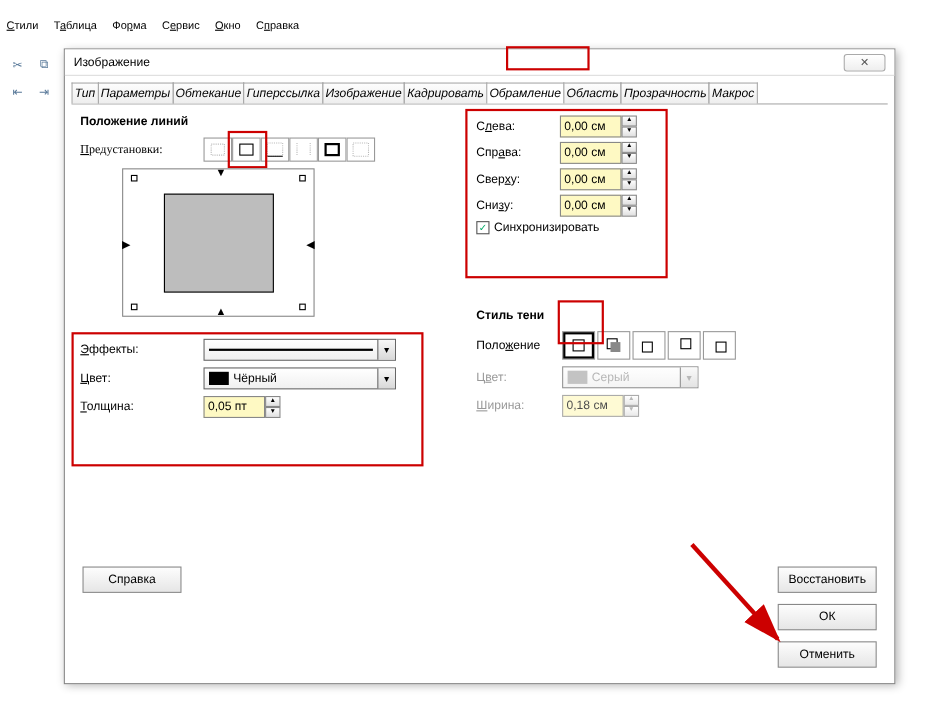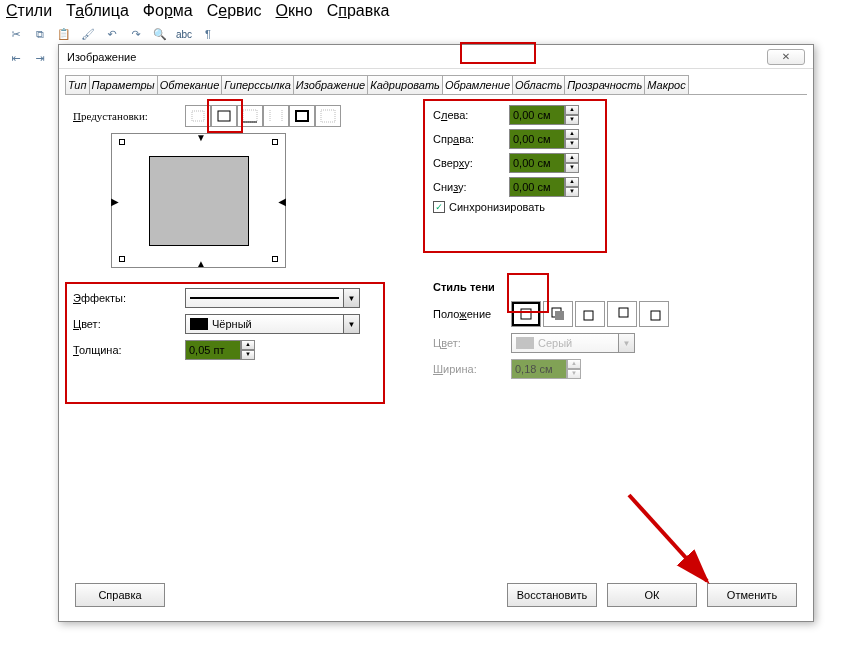--- a/index.html
+++ b/index.html
@@ -1,18 +1,18 @@
 <!DOCTYPE html>
 <html><head>
 <meta charset="utf-8">
 <style>
   * { box-sizing: border-box; margin: 0; padding: 0; }
   body { font-family: "Segoe UI", Tahoma, sans-serif; font-size: 11px; background: #fff; color: #000; overflow: hidden; }
   .app { width: 841px; height: 653px; position: relative; }
-  .menubar { display: flex; gap: 14px; padding: 2px 6px; font-size: 16px; }
+  .menubar { display: flex; gap: 14px; padding: 18px 6px; font-size: 10px; }
   .menubar span u { text-decoration: underline; }
   .toolbar1, .toolbar2 { display: flex; gap: 4px; padding: 2px 6px; align-items: center; }
   .toolbar-icon { width: 20px; height: 20px; display: flex; align-items: center; justify-content: center; color: #5a7a9a; }
   .dialog { position: absolute; left: 58px; top: 44px; width: 756px; height: 578px; background: #fff; border: 1px solid #888; box-shadow: 2px 2px 8px rgba(0,0,0,0.3); }
   .titlebar { height: 24px; display: flex; align-items: center; padding: 0 8px; background: #fff; border-bottom: 1px solid #ddd; justify-content: space-between; }
   .close-btn { width: 38px; height: 16px; border: 1px solid #aaa; border-radius: 3px; display: flex; align-items: center; justify-content: center; font-size: 10px; color: #555; background: linear-gradient(#fff,#eee); }
   .tabs { display: flex; margin: 6px 6px 0 6px; border-bottom: 1px solid #aaa; }
   .tab { padding: 3px 2px; border: 1px solid #aaa; border-bottom: none; background: linear-gradient(#fdfdfd,#eee); margin-right: -1px; font-size: 11px; cursor: default; position: relative; font-style: italic; }
   .tab.active { background: #fff; z-index: 1; }
   .tab-highlight { position: absolute; border: 2px solid #c00; pointer-events: none; }
@@ -27,38 +27,38 @@
   .preset { width: 26px; height: 22px; border: 1px solid #999; background: #fff; display: flex; align-items: center; justify-content: center; }
   .preset svg { display: block; }
   .highlight-box { position: absolute; border: 2px solid #c00; pointer-events: none; }
   .special-preview { width: 175px; height: 135px; border: 1px solid #888; margin: 6px 0 0 38px; background: #fff; position: relative; }
   .gray-sq { position: absolute; left: 37px; top: 22px; width: 100px; height: 90px; background: #bdbdbd; border: 1px solid #000; }
   .handle { position: absolute; width: 6px; height: 6px; border: 1px solid #000; background: #fff; }
   .arrow-small { position: absolute; font-size: 10px; color: #000; }
   .spacing-row { display: flex; align-items: center; margin-bottom: 4px; }
   .spacing-row .lbl { width: 76px; }
   .spin { display: flex; }
-  .spin-input { width: 56px; height: 20px; border: 1px solid #888; background: #4d7c0f; padding: 0 3px; font-size: 11px; }
+  .spin-input { width: 56px; height: 20px; border: 1px solid #888; background: #fef9c3; padding: 0 3px; font-size: 11px; }
   .spin-btns { display: flex; flex-direction: column; }
   .spin-btn { width: 14px; height: 10px; border: 1px solid #888; background: linear-gradient(#fff,#e0e0e0); font-size: 6px; line-height: 6px; text-align: center; }
   .chk { display: flex; align-items: center; gap: 4px; margin-top: 4px; }
   .chk-box { width: 12px; height: 12px; border: 1px solid #555; background: #fff; display: flex; align-items: center; justify-content: center; font-size: 9px; color: #0a6; }
   .line-section { margin-top: 20px; position: relative; }
   .combo { display: flex; width: 175px; height: 20px; border: 1px solid #666; background: linear-gradient(#fff,#f0f0f0); align-items: center; }
   .combo-val { flex: 1; padding: 0 4px; display: flex; align-items: center; gap: 4px; }
   .combo-btn { width: 16px; height: 100%; border-left: 1px solid #666; background: linear-gradient(#f8f8f8,#d8d8d8); display: flex; align-items: center; justify-content: center; font-size: 8px; }
   .color-sw { width: 18px; height: 12px; background: #000; }
   .shadow-section { margin-top: 20px; }
   .shadow-presets { display: flex; gap: 2px; }
   .shadow-preset { width: 30px; height: 26px; border: 1px solid #999; background: #fff; display: flex; align-items: center; justify-content: center; }
   .shadow-preset.selected { outline: 2px solid #000; outline-offset: -3px; }
   .disabled { color: #999; }
   .bottom-btns { position: absolute; bottom: 14px; left: 0; right: 0; display: flex; justify-content: space-between; padding: 0 16px; }
   .btn { min-width: 90px; height: 24px; border: 1px solid #888; background: linear-gradient(#fdfdfd,#e6e6e6); display: flex; align-items: center; justify-content: center; font-size: 11px; }
-  .btn-group { display: flex; gap: 10px; }
+  .btn-group { display: flex; gap: 10px; flex-direction: column; }
   .red-arrow { position: absolute; pointer-events: none; }
 </style>
 </head>
 <body>
 
 <div class="app">
   <div class="menubar">
     <span><u>С</u><span></span>тили</span>
     <span>Т<u>а</u>блица</span>
     <span>Фо<u>р</u>ма</span>
@@ -100,20 +100,21 @@
       <div class="tab active">Обрамление</div>
       <div class="tab">Область</div>
       <div class="tab">Прозрачность</div>
       <div class="tab">Макрос</div>
       <div class="tab-highlight" style="left:401px;top:-3px;width:76px;height:22px;"></div>
     </div>
 
     <div class="content">
       <div class="col">
         <div class="left">
+          <div class="group-title">Положение линий</div>
           <div class="row-label" style="position:relative;font-family:Liberation Serif, serif;">
             <span class="lbl"><u>П</u>редустановки:</span>
             <div class="presets">
               <div class="preset">
                   <svg width="16" height="14">
                     <rect x="2" y="2" width="12" height="10" fill="none" stroke="#bbb" stroke-dasharray="1,1"></rect>
                   </svg>
                 </div>
               <div class="preset">
                   <svg width="16" height="14">

